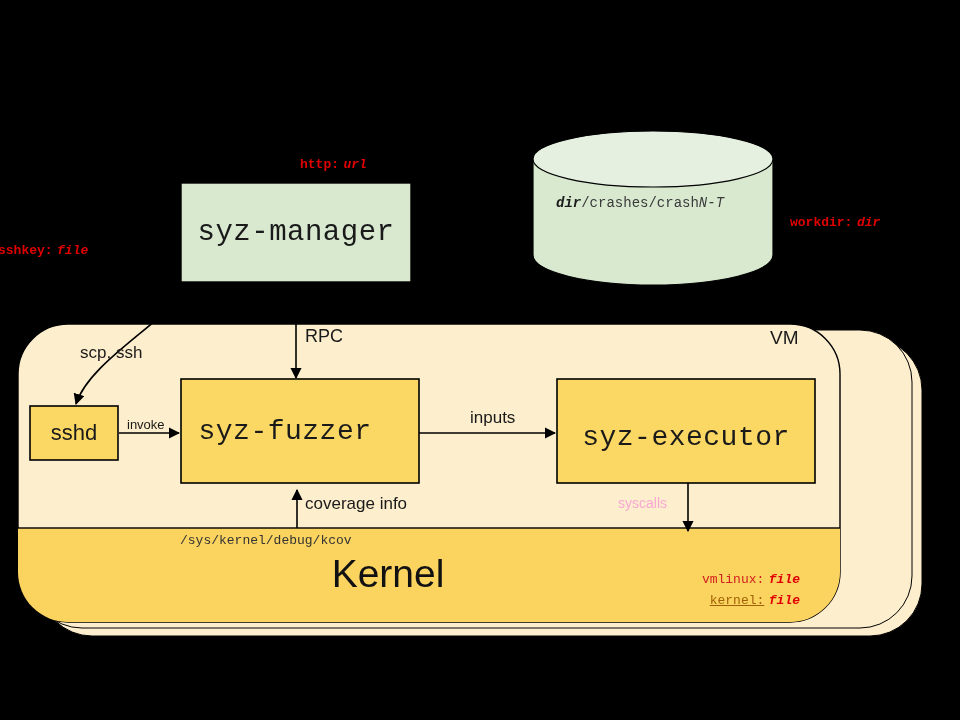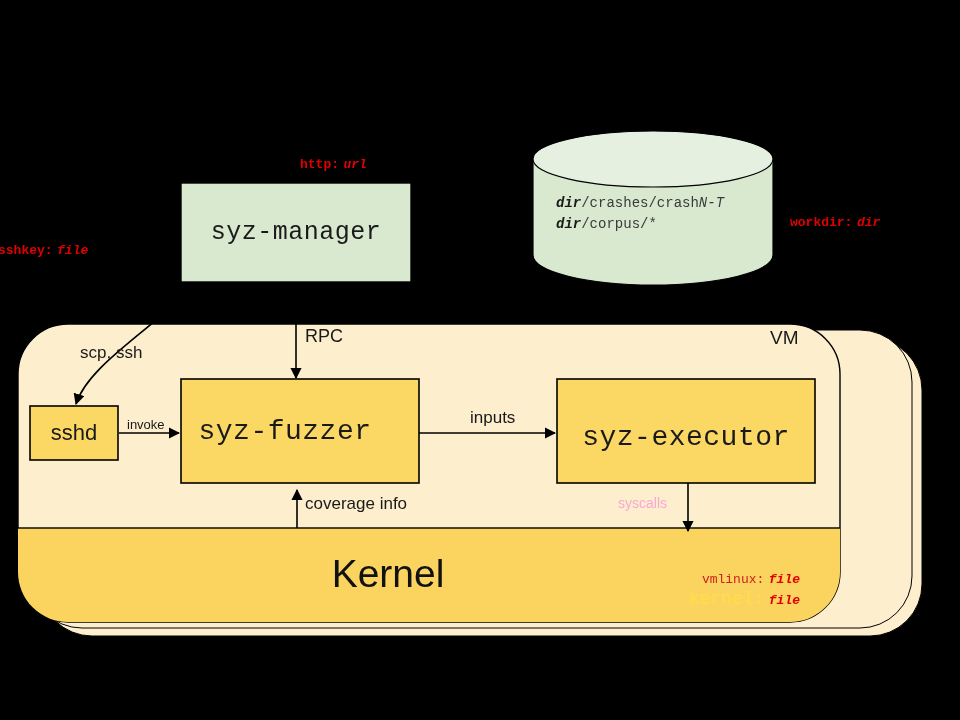--- a/index.html
+++ b/index.html
@@ -78,39 +78,36 @@
     <rect x="181" y="183" width="230" height="99" fill="#d8e9d0" stroke="#000000" stroke-width="1.4"></rect>
 
     <g>
       <path d="M 533 159 L 533 255 A 120 30 0 0 0 773 255 L 773 159 Z" fill="#d8e9d0" stroke="#000000" stroke-width="1.2"></path>
       <ellipse cx="653" cy="159" rx="120" ry="28" fill="#e5f0e0" stroke="#000000" stroke-width="1.2"></ellipse>
     </g>
   </svg>
 
   <div style="position:absolute; left:181px; top:183px; width:230px; height:99px;
               display:flex; align-items:center; justify-content:center;">
-    <span class="mono" style="font-size:25px; color:#1a1a1a; letter-spacing:0.5px;">syz-manager</span>
+    <span class="mono" style="font-size:29px; color:#1a1a1a; letter-spacing:0.5px;">syz-manager</span>
   </div>
 
   <div style="position:absolute; left:300px; top:154px; white-space:nowrap;">
     <span class="mono" style="font-size:13px; font-weight:bold; color:#e00000;">http:</span>
     <span class="mono" style="font-size:13px; font-weight:bold; font-style:italic; color:#e00000;">url</span>
   </div>
 
   <div style="position:absolute; left:-2px; top:240px; white-space:nowrap;">
     <span class="mono" style="font-size:13px; font-weight:bold; color:#e00000;">sshkey:</span>
     <span class="mono" style="font-size:13px; font-weight:bold; font-style:italic; color:#e00000;">file</span>
   </div>
 
   <div style="position:absolute; left:556px; top:192px; line-height:19px; white-space:nowrap;">
     <div>
       <span class="mono" style="font-size:14px; font-weight:bold; font-style:italic; color:#1a1a1a;">dir</span><span class="mono" style="font-size:14px; color:#3a3a3a;">/crashes/crash</span><span class="mono" style="font-size:14px; font-style:italic; color:#3a3a3a;">N-T</span>
-    </div>
-    <div>
-      <span class="mono" style="font-size:14px; font-weight:bold; font-style:italic; color:#1a1a1a;">dir</span><span class="mono" style="font-size:14px; color:#3a3a3a;">/corpus/*</span>
     </div>
   </div>
 
   <div style="position:absolute; left:790px; top:212px; white-space:nowrap;">
     <span class="mono" style="font-size:13px; font-weight:bold; color:#e00000;">workdir:</span>
     <span class="mono" style="font-size:13px; font-weight:bold; font-style:italic; color:#e00000;">dir</span>
   </div>
 
   <div style="position:absolute; left:770px; top:327px;">
     <span class="sans" style="font-size:19px; color:#1a1a1a;">VM</span>
@@ -148,31 +145,34 @@
   </div>
 
   <div style="position:absolute; left:305px; top:494px; white-space:nowrap;">
     <span class="sans" style="font-size:17px; color:#1a1a1a;">coverage info</span>
   </div>
 
   <div style="position:absolute; left:618px; top:494px; white-space:nowrap;">
     <span class="sans" style="font-size:14px; color:#f9a8d4;">syscalls</span>
   </div>
 
+  <div style="position:absolute; left:180px; top:530px; white-space:nowrap;">
+    <span class="mono" style="font-size:13px; color:#333333;">/sys/kernel/debug/kcov</span>
+  </div>
 
   <div style="position:absolute; left:18px; top:552px; width:740px;
               display:flex; align-items:center; justify-content:center;">
     <span class="sans" style="font-size:39px; color:#111111;">Kernel</span>
   </div>
 
   <div style="position:absolute; left:660px; top:568px; text-align:right; width:140px;
               line-height:19px; white-space:nowrap;">
     <div>
       <span class="mono" style="font-size:13px; color:#d11f1f;">vmlinux:</span>
       <span class="mono" style="font-size:13px; font-weight:bold; font-style:italic; color:#e00000;">file</span>
     </div>
     <div>
-      <span class="mono" style="font-size:18px; color:#fde047;">kernel:</span>
+      <span class="mono" style="font-size:13px; color:#a16207;text-decoration:underline;">kernel:</span>
       <span class="mono" style="font-size:13px; font-weight:bold; font-style:italic; color:#e00000;">file</span>
     </div>
   </div>
 
 </div>
 
 </body></html>

